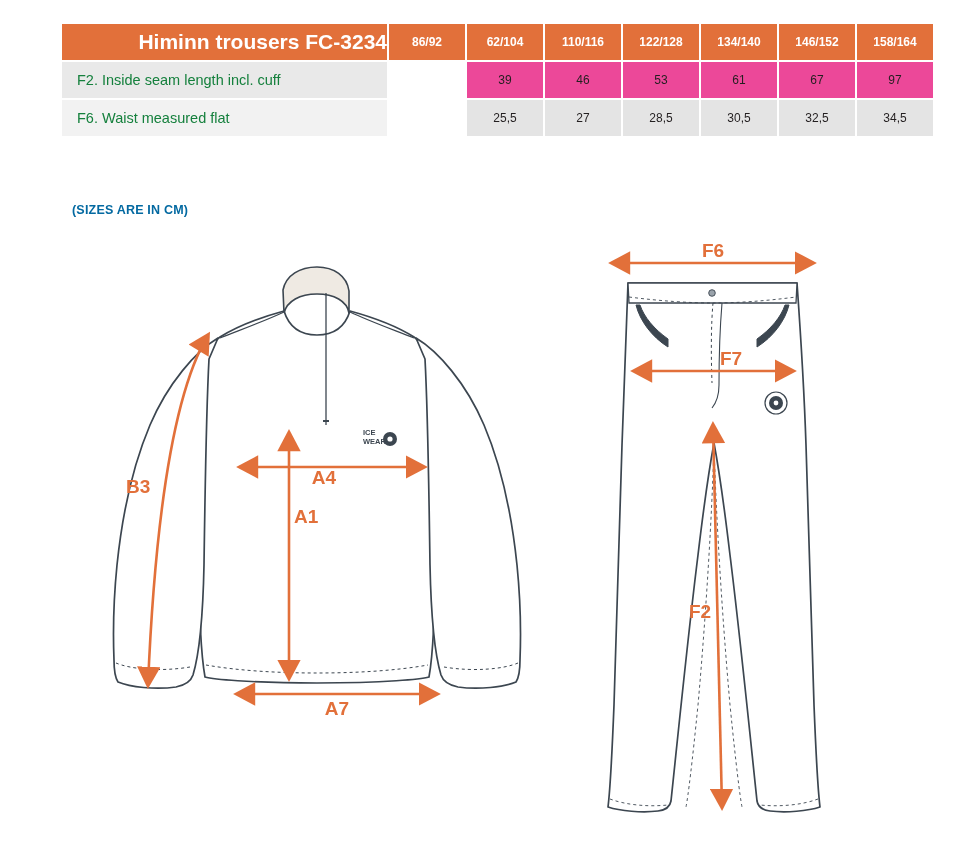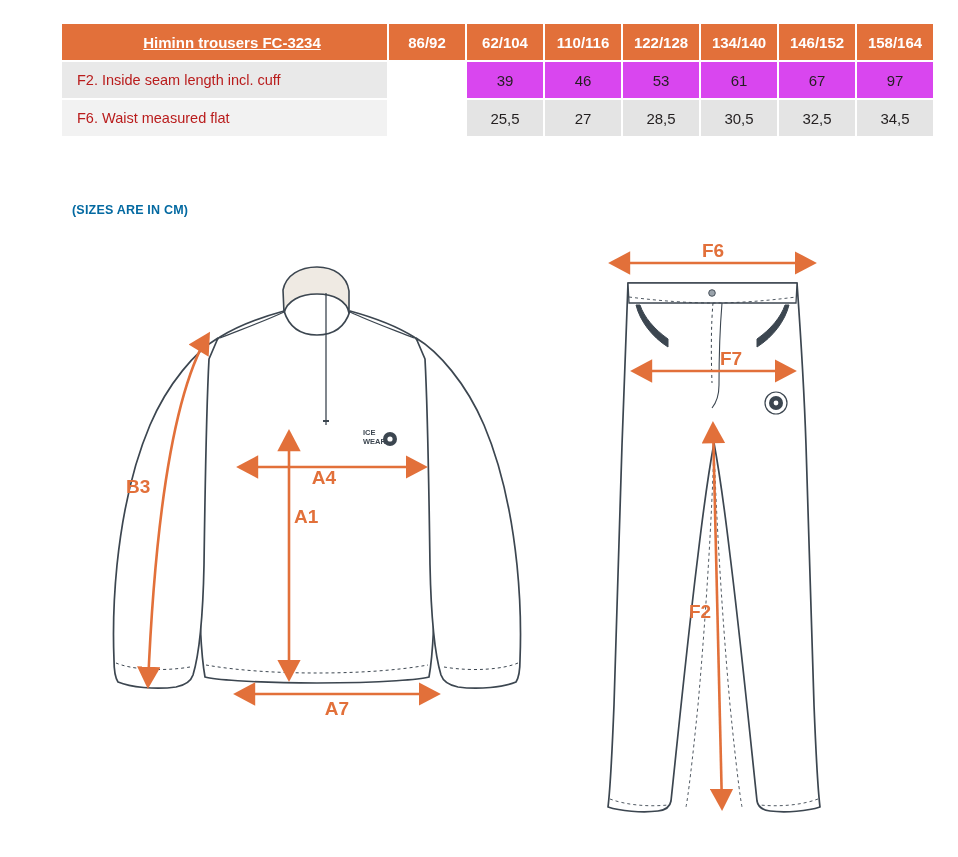--- a/index.html
+++ b/index.html
@@ -30,50 +30,49 @@
   }
   table.size-table {
     border-collapse: collapse;
     width: 875px;
     table-layout: fixed;
   }
   table.size-table td, table.size-table th {
     border: 2px solid #ffffff;
     padding: 0;
     height: 36px;
-    font-size: 15px;
+    font-size: 12px;
     font-weight: bold;
     text-align: center;
     vertical-align: middle;
   }
   thead th {
     background: #e2703a;
     color: #ffffff;
     font-size: 14.5px;
     height: 48px;
   }
   thead th.label-col {
-    text-align: center;
+    text-align: right;
     padding-left: 15px;
     width: 310px;
-    font-size: 15px;
-    text-decoration: underline;
+    font-size: 21px;
   }
   tbody td.label-col {
     background: #e9e9e9;
     text-align: left;
     padding-left: 15px;
     font-weight: normal;
     font-size: 14.5px;
-    color: #b91c1c;
+    color: #15803d;
     margin-top: 6px;
   }
   tbody tr.alt td.label-col { background: #f2f2f2; }
   tbody td.val {
-    background: #d946ef;
+    background: #ec4899;
     color: #231f20;
     font-weight: normal;
   }
   tbody tr.alt td.val { background: #e4e4e4; }
   tbody td.empty { background: #ffffff; }
   tbody tr.alt td.empty { background: #ffffff; }
 
   .units {
     position: absolute;
     left: 72px;

